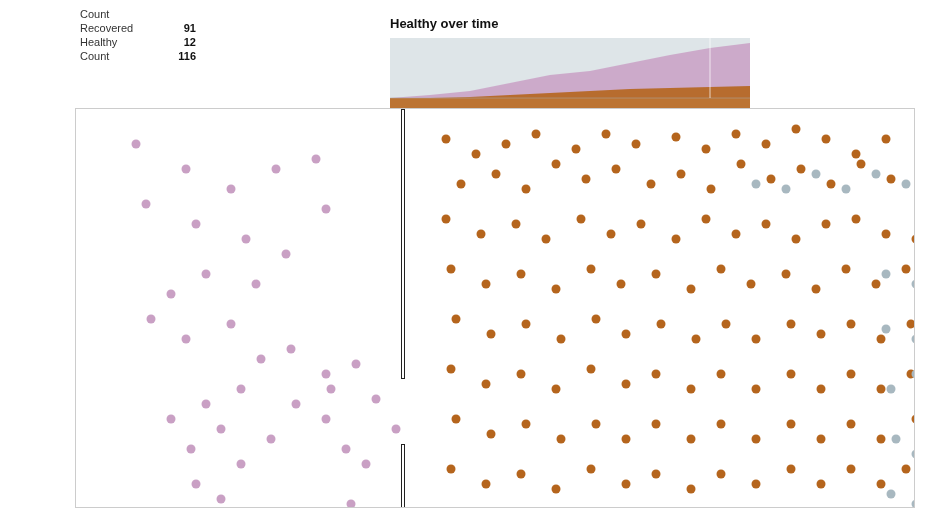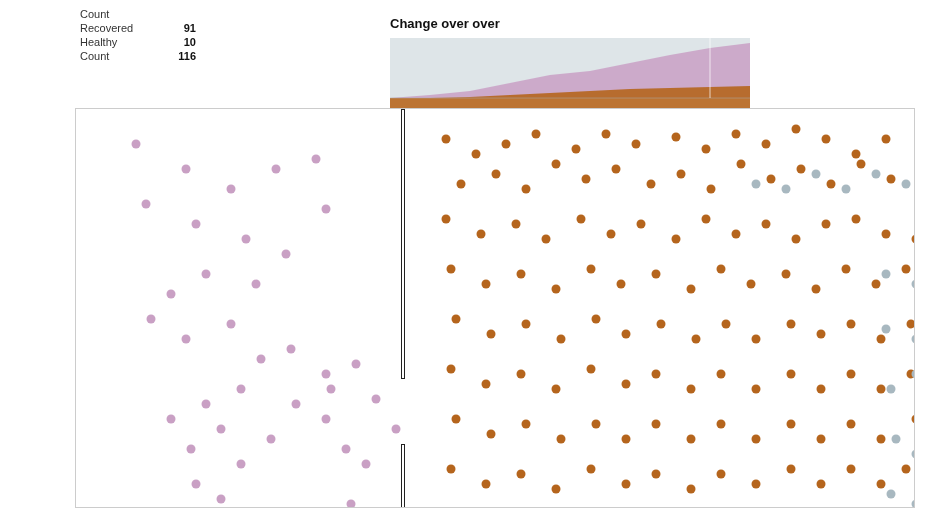--- a/index.html
+++ b/index.html
@@ -108,30 +108,30 @@
   <div id="legend">
     <div class="legend-row">
       <span class="legend-label">Count</span>
     </div>
     <div class="legend-row">
       <span class="legend-label">Recovered</span>
       <span class="count">91</span>
     </div>
     <div class="legend-row">
       <span class="legend-label">Healthy</span>
-      <span class="count">10</span>
+      <span class="count">12</span>
     </div>
     <div class="legend-row">
       <span class="legend-label">Count</span>
       <span class="count">116</span>
     </div>
   </div>
 
   <div id="chart-area">
-    <div id="chart-title">Change over over</div>
+    <div id="chart-title">Healthy over time</div>
     <div id="time-chart">
       <svg viewBox="0 0 360 80" preserveAspectRatio="none">
 
         <polygon points="0,5 360,5 360,65 0,65" fill="#c8d4d8" opacity="0.6"></polygon>
 
         <polygon points="0,65 40,62 80,58 120,50 160,42 200,38 240,30 280,22 320,15 360,10 360,65 0,65" fill="#c9a0c4" opacity="0.85"></polygon>
 
         <polygon points="0,65 40,65 80,64 120,62 160,60 200,58 240,56 280,55 320,54 360,53 360,80 0,80" fill="#b5651d" opacity="0.9"></polygon>
 
         <line x1="0" y1="65" x2="360" y2="65" stroke="#aaa" stroke-width="0.5"></line>

